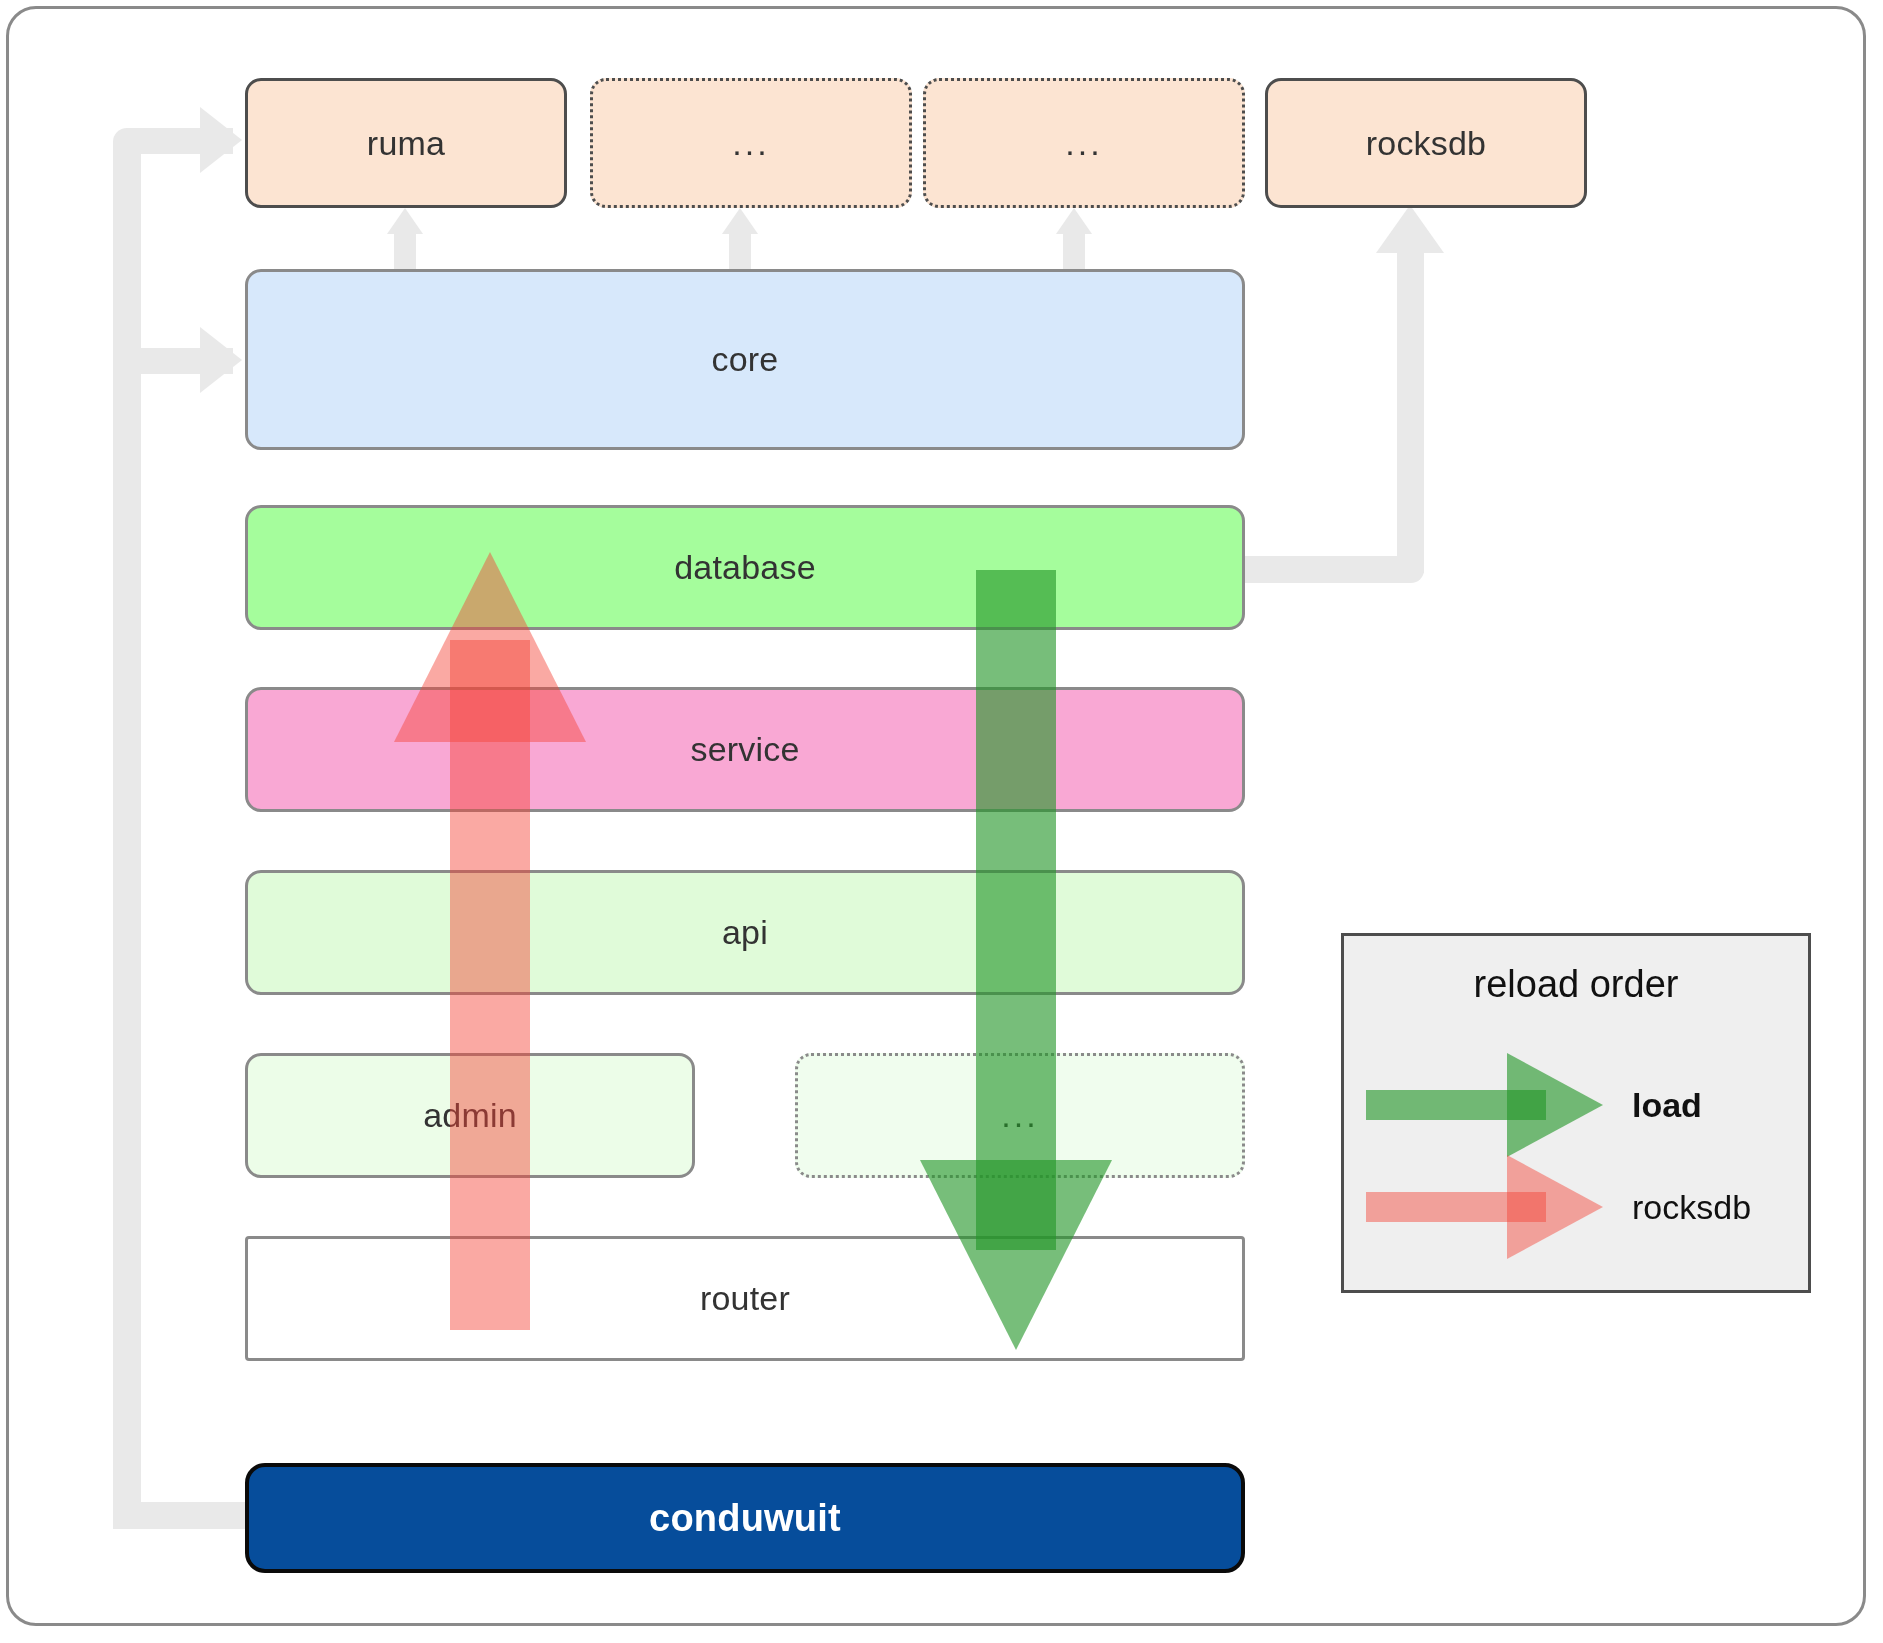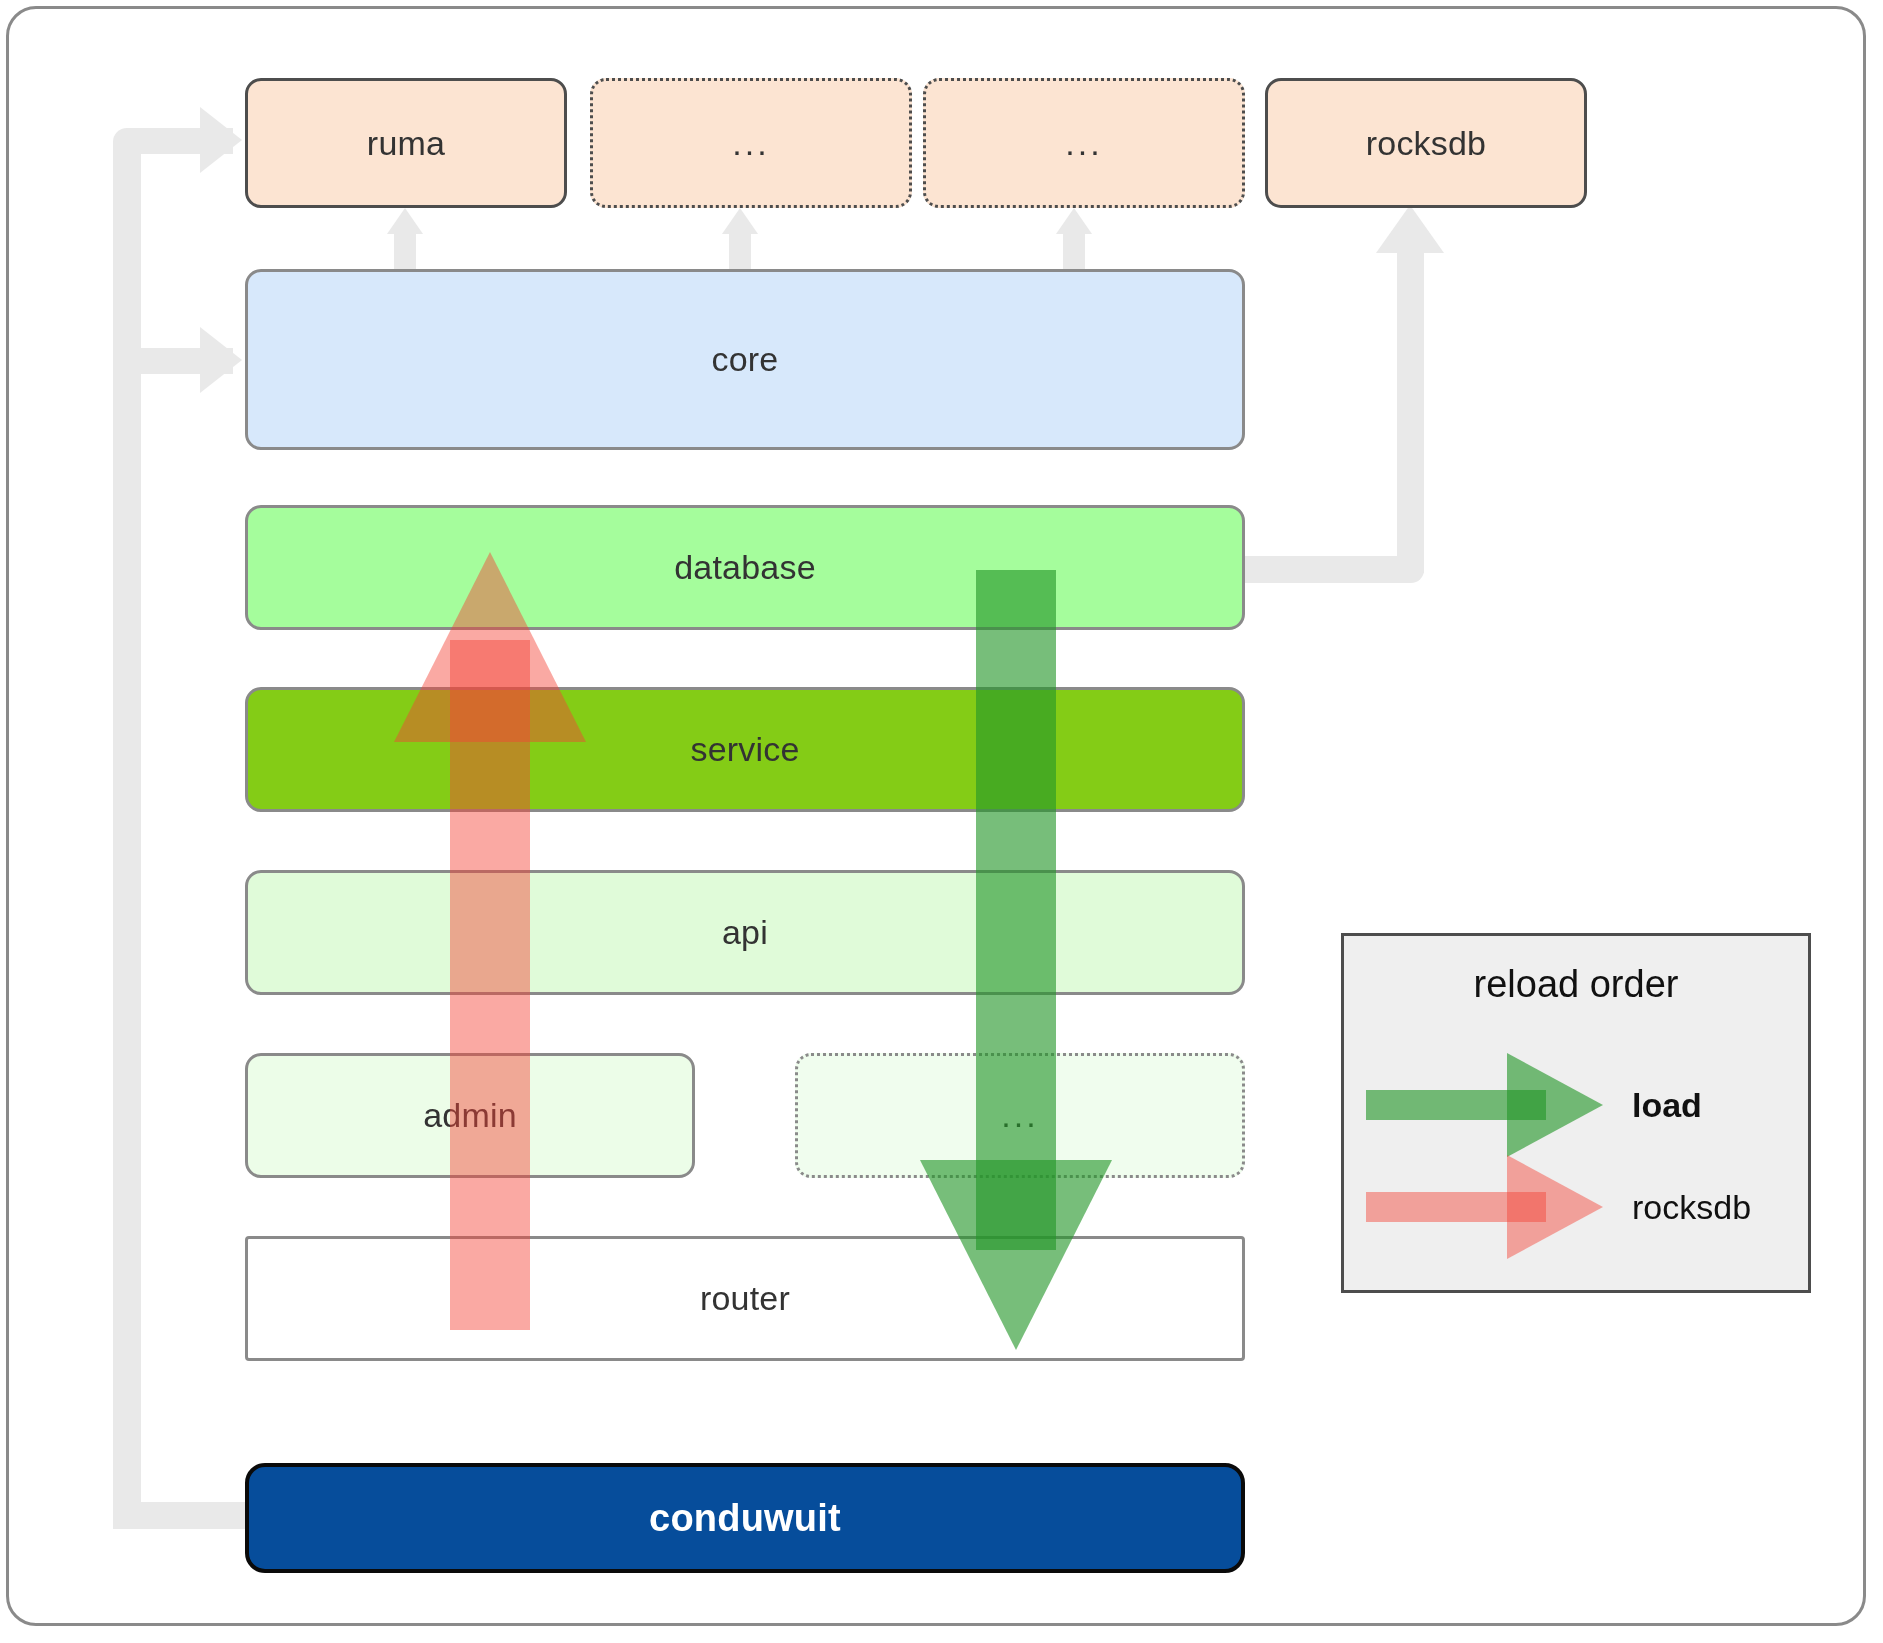--- a/index.html
+++ b/index.html
@@ -57,21 +57,21 @@
     background: #d7e8fb;
     border-radius: 16px;
   }
   .layer-db {
     border: 3px solid #8a8a8a;
     background: #a5fd9c;
     border-radius: 16px;
   }
   .layer-service {
     border: 3px solid #8a8a8a;
-    background: #84cc16;
+    background: #f9a8d4;
     border-radius: 16px;
   }
   .layer-api {
     border: 3px solid #8a8a8a;
     background: #e0fbd9;
     border-radius: 16px;
   }
   .layer-admin {
     border: 3px solid #8a8a8a;
     background: #ecfde8;

